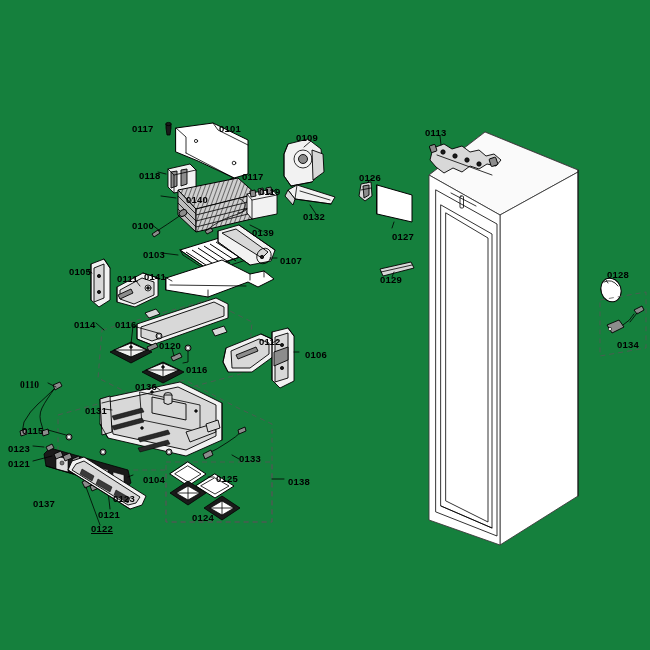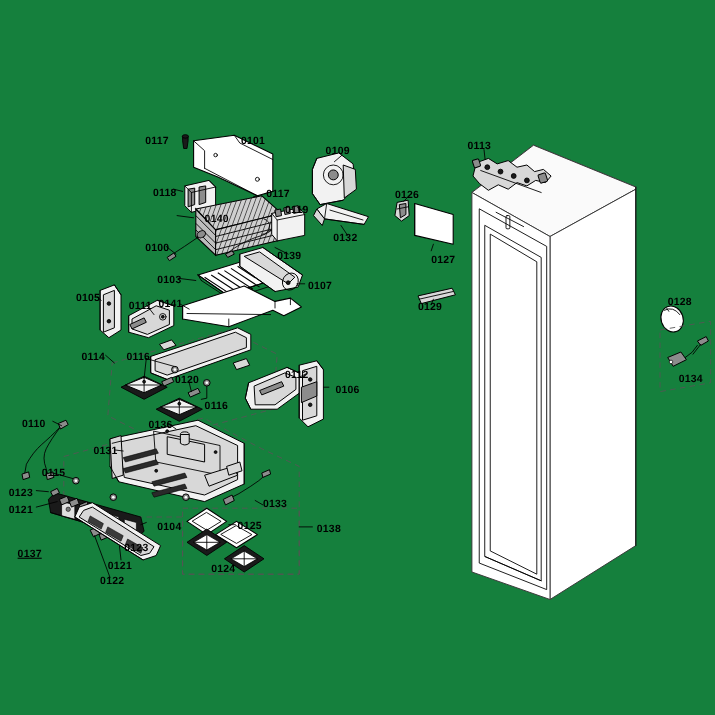--- a/index.html
+++ b/index.html
@@ -586,28 +586,28 @@
   <div class="label" style="left:380px; top:275px;">0129</div>
   <div class="label" style="left:607px; top:270px;">0128</div>
   <div class="label" style="left:74px; top:320px;">0114</div>
   <div class="label" style="left:115px; top:320px;">0116</div>
   <div class="label" style="left:159px; top:341px;">0120</div>
   <div class="label" style="left:186px; top:365px;">0116</div>
   <div class="label" style="left:259px; top:337px;">0112</div>
   <div class="label" style="left:305px; top:350px;">0106</div>
   <div class="label" style="left:617px; top:340px;">0134</div>
   <div class="label" style="left:135px; top:382px;">0136</div>
-  <div class="label" style="left:20px; top:381px;">0110</div>
+  <div class="label" style="left:20px; top:381px;font-family:Liberation Serif, serif;">0110</div>
   <div class="label" style="left:85px; top:406px;">0131</div>
-  <div class="label" style="left:38px; top:426px;text-align:right;">0115</div>
+  <div class="label" style="left:22px; top:426px;text-align:right;">0115</div>
   <div class="label" style="left:8px; top:444px;">0123</div>
   <div class="label" style="left:8px; top:459px;">0121</div>
   <div class="label" style="left:114px; top:475px;margin-left:29px;">0104</div>
   <div class="label" style="left:239px; top:454px;">0133</div>
   <div class="label" style="left:216px; top:474px;">0125</div>
   <div class="label" style="left:288px; top:477px;">0138</div>
   <div class="label" style="left:113px; top:494px;">0123</div>
-  <div class="label" style="left:16px; top:499px;text-decoration:underline;">0137</div>
+  <div class="label" style="left:33px; top:499px;">0137</div>
   <div class="label" style="left:98px; top:510px;">0121</div>
   <div class="label" style="left:192px; top:513px;">0124</div>
-  <div class="label" style="left:91px; top:524px;">0122</div>
+  <div class="label" style="left:91px; top:524px;text-decoration:underline;">0122</div>
 
 </div>
 
 </body></html>

